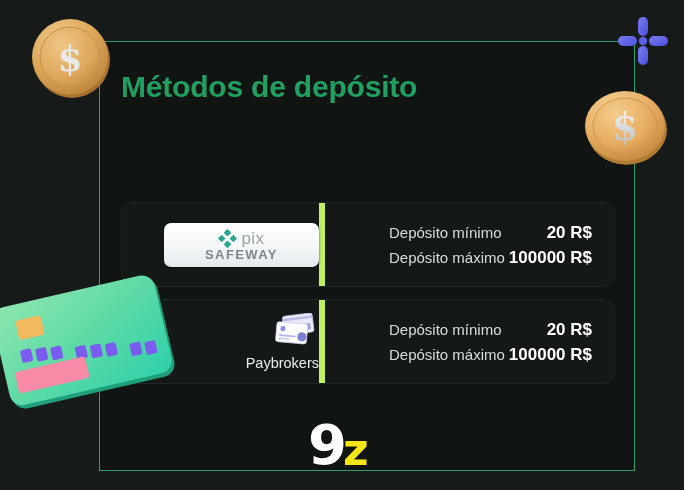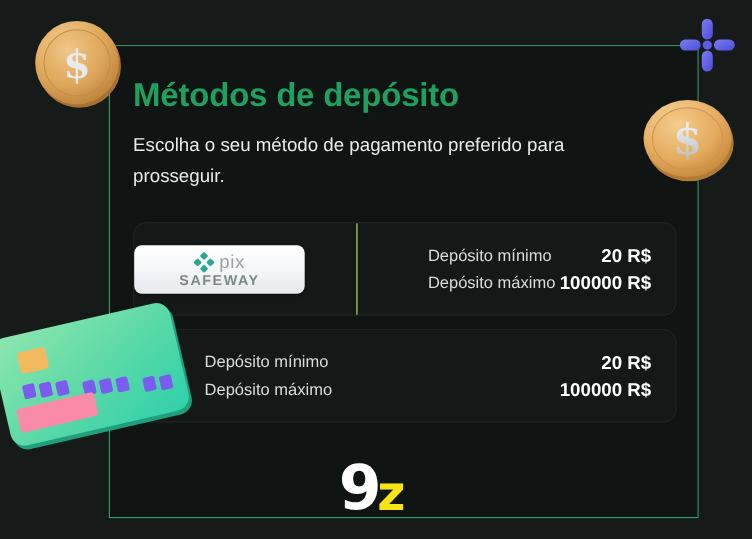--- a/index.html
+++ b/index.html
@@ -82,24 +82,24 @@
     border-radius: 12px;
     margin-bottom: 12px;
   }
 
   .method-logo-cell {
     width: 203px;
     min-width: 203px;
     height: 100%;
     display: flex;
     flex-direction: column;
-    align-items: flex-start;
+    align-items: flex-end;
     justify-content: center;
     gap: 6px;
-    border-right: 1px solid #bef264;
+    border-right: 6px solid #bef264;
   }
 
   .method-details {
     flex: 1;
     padding: 0 22px 0 24px;
   }
 
   .detail-line {
     display: flex;
     justify-content: space-between;
@@ -206,21 +206,20 @@
 </style>
 </head>
 <body>
 
 <div id="stage">
 
   <div class="modal-frame">
     <div class="frame-fill"></div>
 
     <div class="page-title">Métodos de depósito</div>
-    <div class="page-subtitle">Escolha o seu método de pagamento preferido para prosseguir.</div>
 
     <div class="methods">
 
       <div class="method-card">
         <div class="method-logo-cell">
           <div class="pix-tile">
             <div class="pix-top">
               <svg width="19" height="19" viewBox="0 0 32 32">
                 <g fill="#2aa88f">
                   <rect x="11.4" y="1.6" width="9.2" height="9.2" rx="1.8" transform="rotate(45 16 6.2)"></rect>
@@ -240,20 +239,37 @@
             <span class="detail-value">20 R$</span>
           </div>
           <div class="detail-line">
             <span class="detail-label">Depósito máximo</span>
             <span class="detail-value">100000 R$</span>
           </div>
         </div>
       </div>
 
       <div class="method-card">
+        <div class="method-logo-cell">
+          <svg width="48" height="36" viewBox="0 0 48 36">
+            <g transform="rotate(-7 24 18)">
+              <rect x="13" y="2" width="30" height="19" rx="2.5" fill="#e8e9f8" stroke="#c9cbe8" stroke-width="0.7"></rect>
+              <rect x="13" y="4.5" width="30" height="2.6" fill="#b9bbe4"></rect>
+              <rect x="33" y="12" width="7" height="6" rx="1" fill="#9a9de0"></rect>
+            </g>
+            <g transform="rotate(5 22 22)">
+              <rect x="5" y="10" width="31" height="20" rx="2.6" fill="#fdfdff" stroke="#c9cbe8" stroke-width="0.7"></rect>
+              <circle cx="11.5" cy="16.5" r="2.6" fill="#8f93dd"></circle>
+              <rect x="8" y="22.5" width="17" height="1.6" rx="0.8" fill="#aeb1e4"></rect>
+              <rect x="8" y="25.6" width="11" height="1.5" rx="0.75" fill="#c3c5ec"></rect>
+              <circle cx="31" cy="23" r="4.6" fill="#7b80d8"></circle>
+            </g>
+          </svg>
+          <div class="pb-label">Paybrokers</div>
+        </div>
         <div class="method-details">
           <div class="detail-line">
             <span class="detail-label">Depósito mínimo</span>
             <span class="detail-value">20 R$</span>
           </div>
           <div class="detail-line">
             <span class="detail-label">Depósito máximo</span>
             <span class="detail-value">100000 R$</span>
           </div>
         </div>

